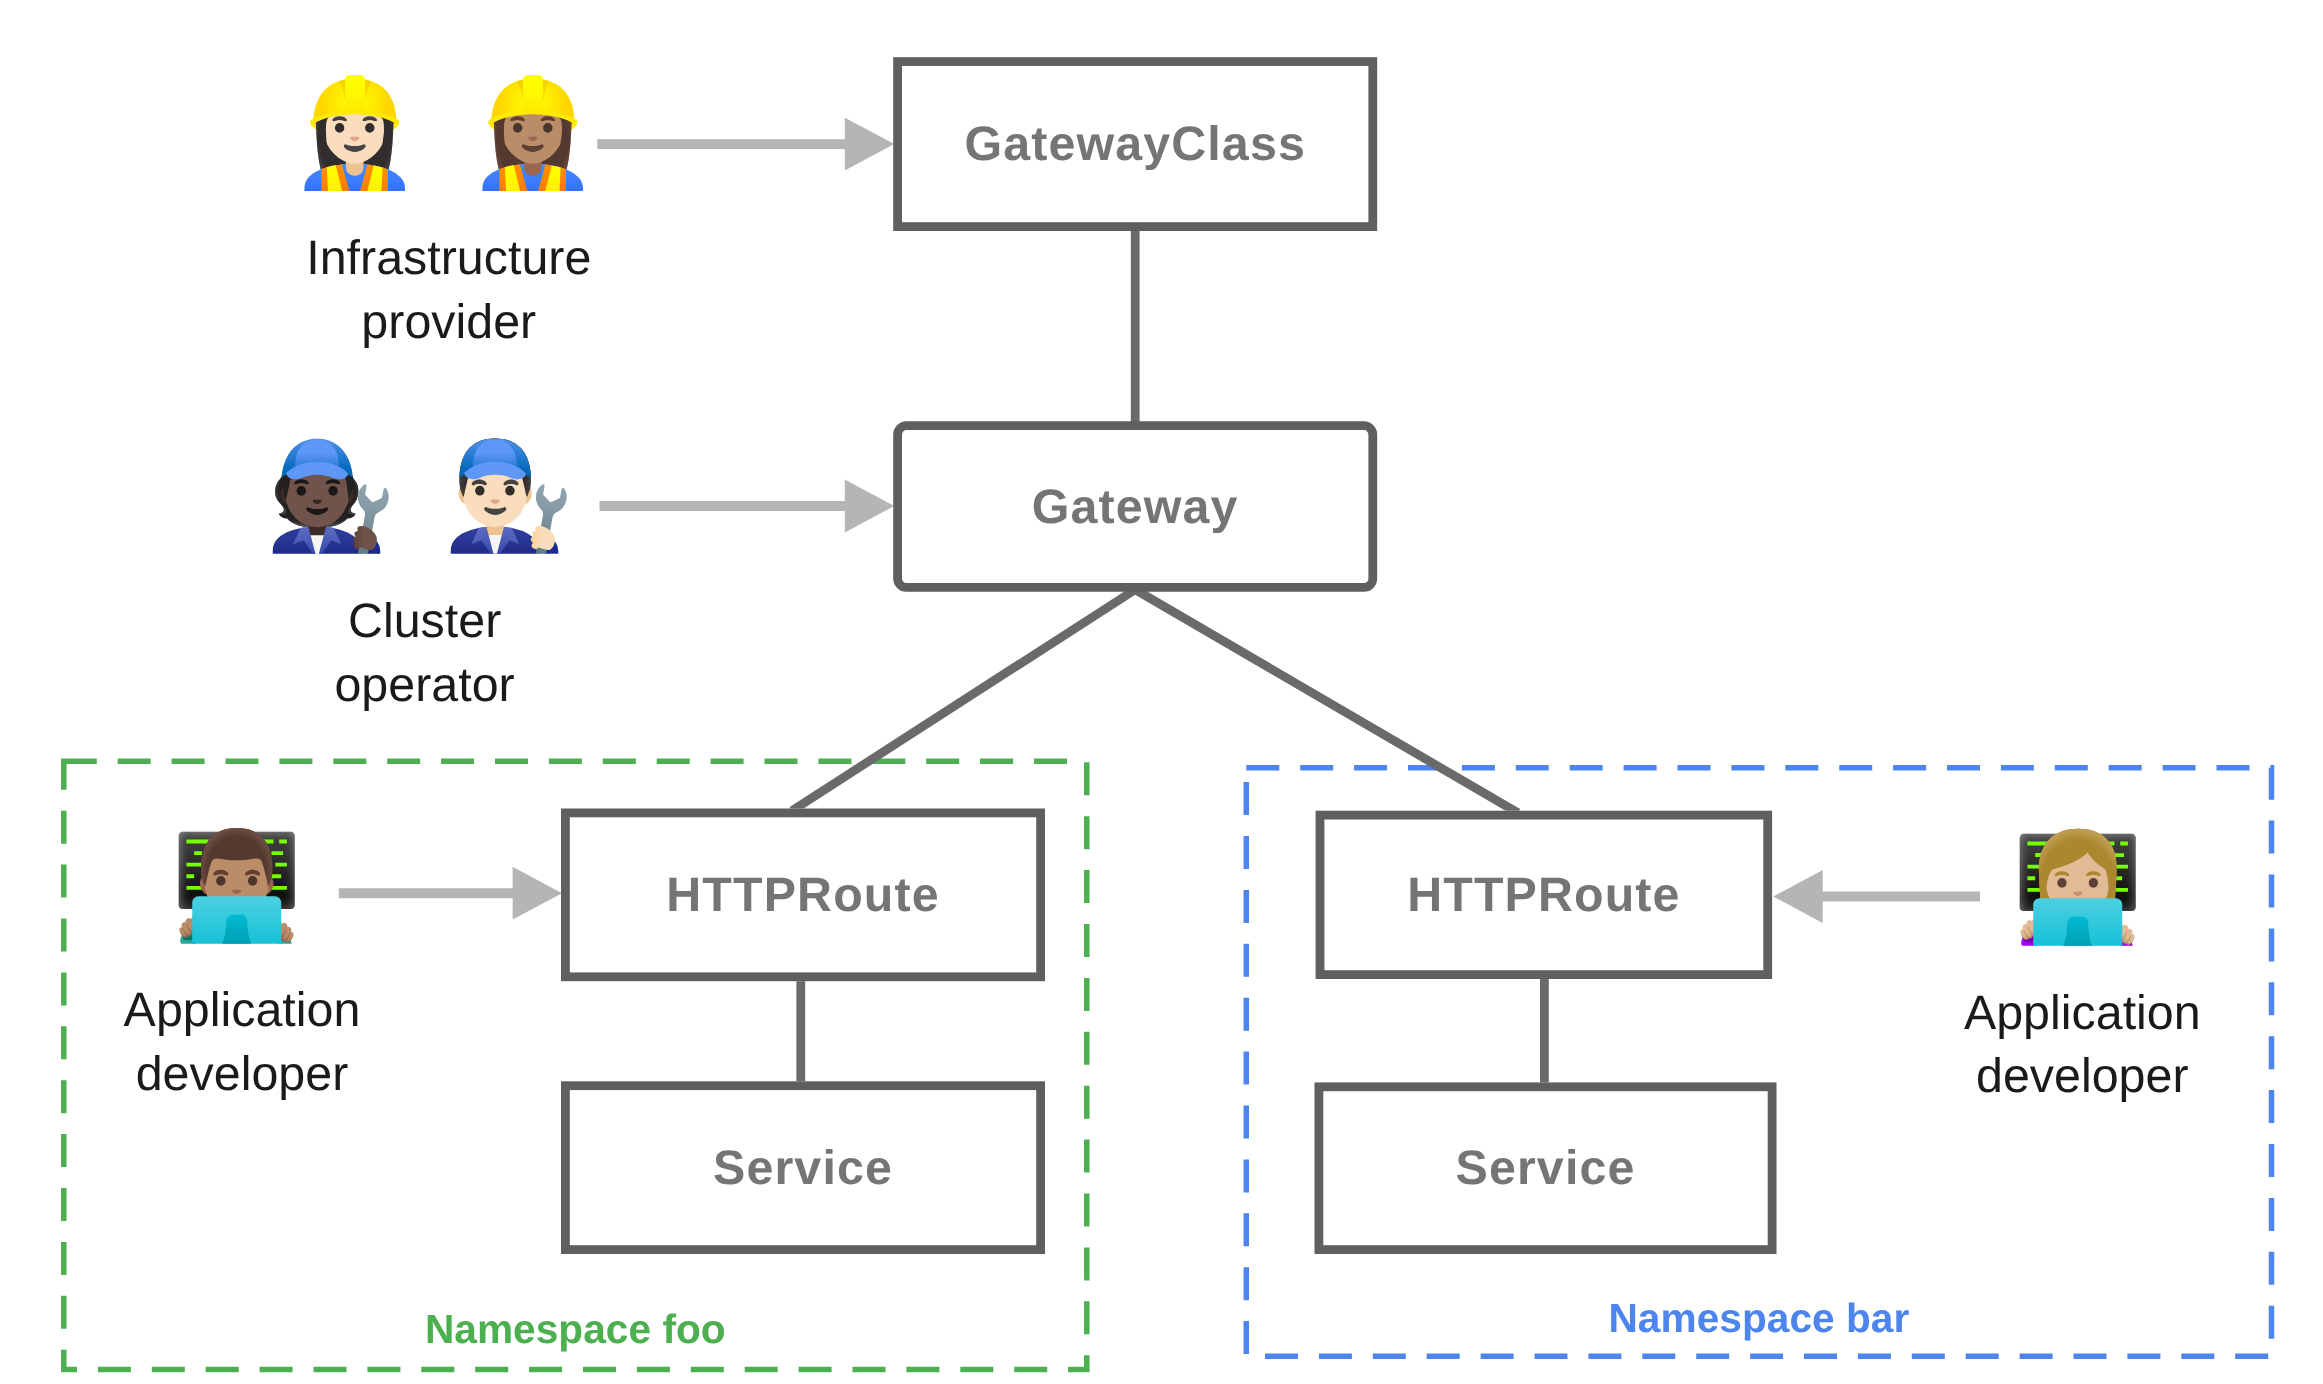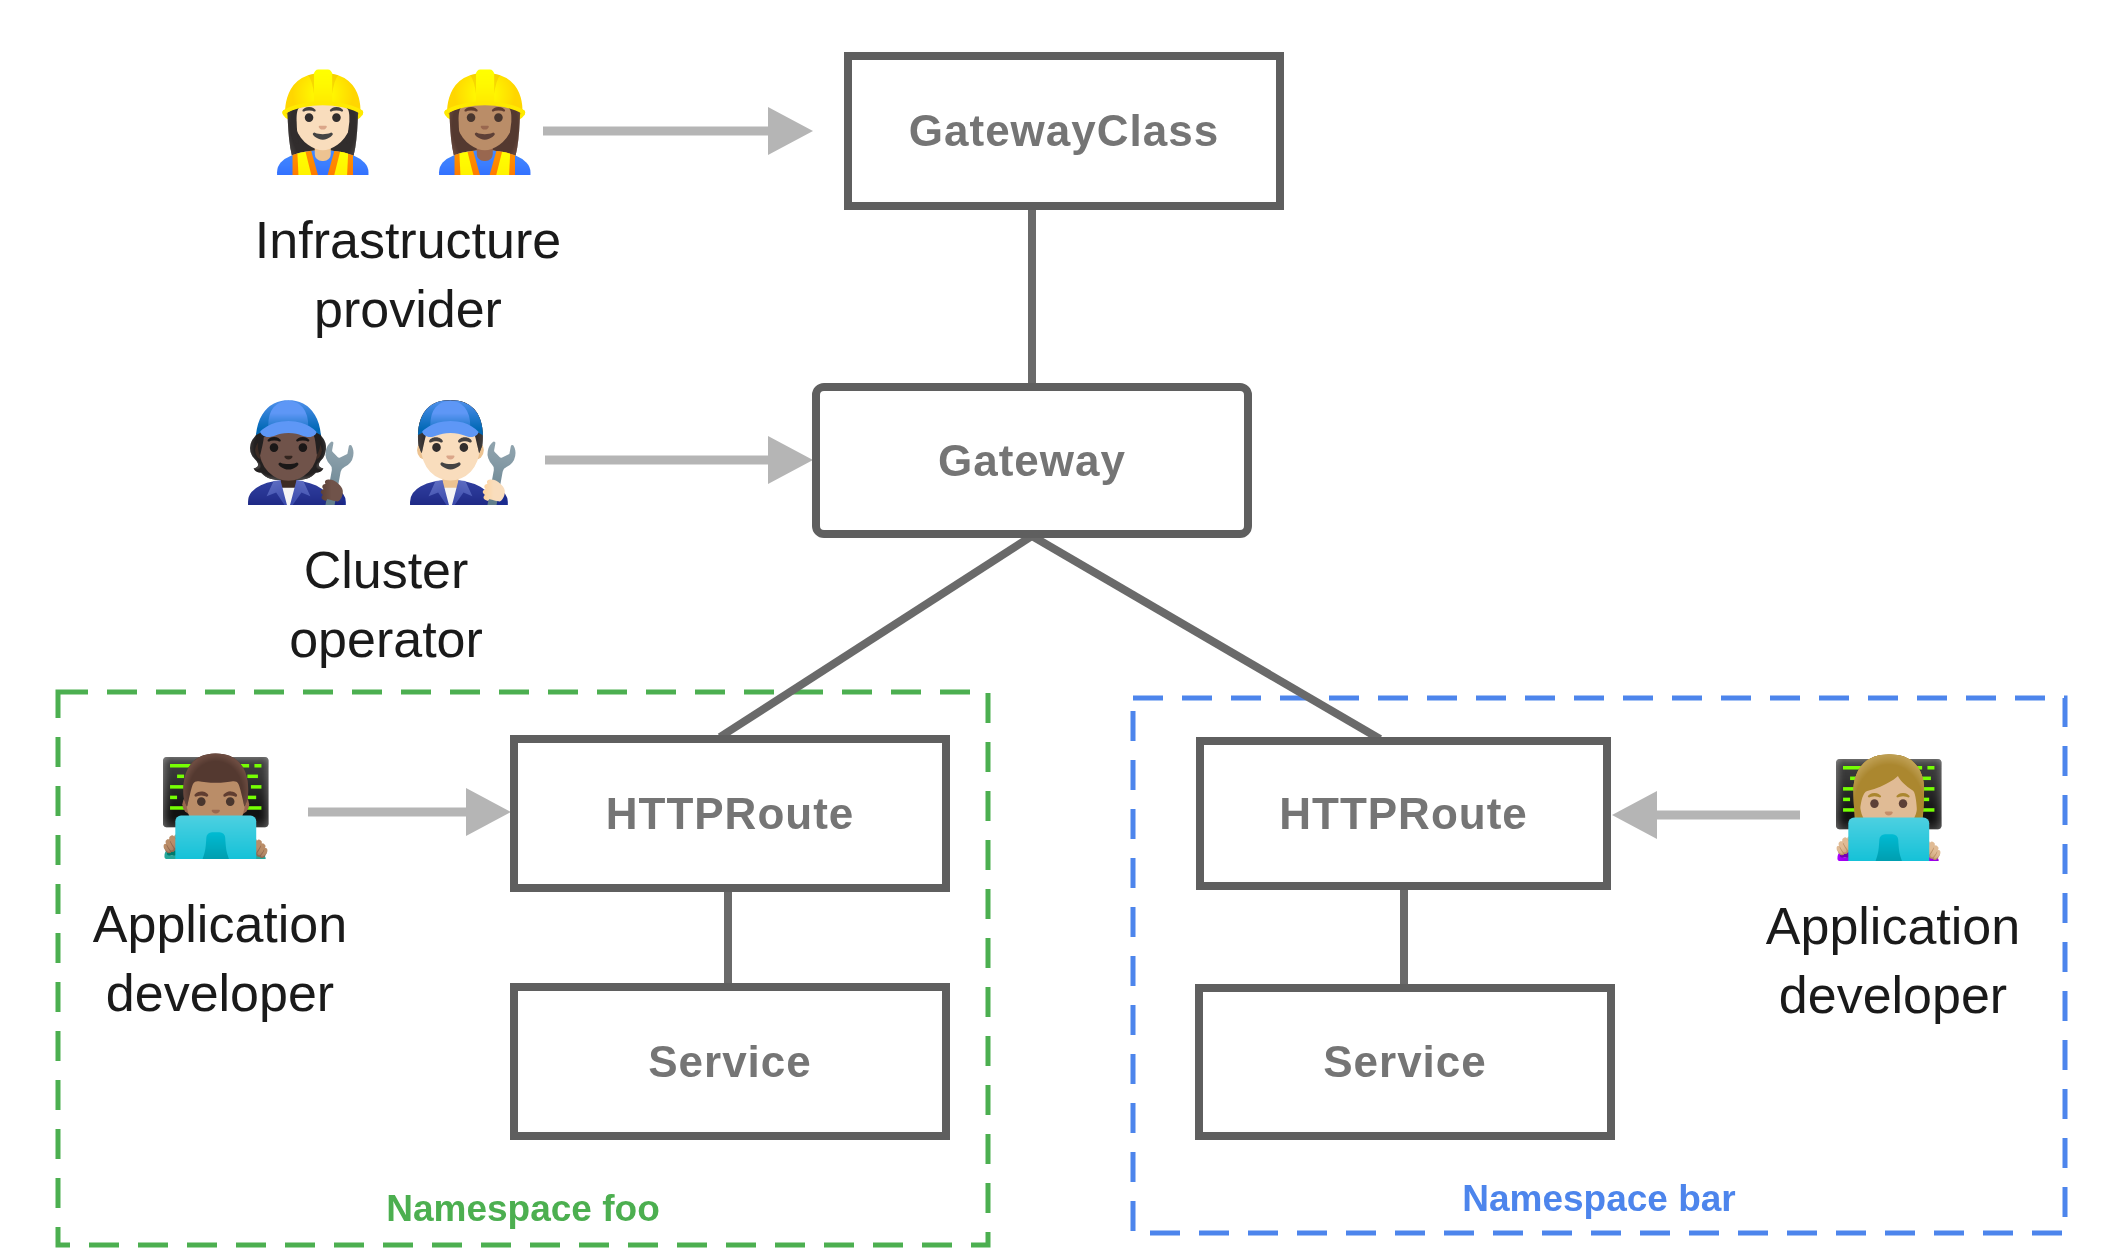--- a/index.html
+++ b/index.html
@@ -26,38 +26,38 @@
   .node{
     position:absolute;
     box-sizing:border-box;
     border:8px solid var(--box-border);
     background:#ffffff;
     display:flex;align-items:center;justify-content:center;
   }
   .node .node-label{
     font-size:44px;font-weight:700;color:var(--box-label);letter-spacing:1px;
   }
-  .node-gatewayclass{left:844px;top:52px;width:440px;height:158px;}
+  .node-gatewayclass{left:812px;top:52px;width:440px;height:158px;}
   .node-gateway{left:812px;top:383px;width:440px;height:155px;border-radius:12px;}
   .node-httproute-foo{left:510px;top:735px;width:440px;height:157px;}
   .node-service-foo{left:510px;top:983px;width:440px;height:157px;}
   .node-httproute-bar{left:1196px;top:737px;width:415px;height:153px;}
   .node-service-bar{left:1195px;top:984px;width:420px;height:156px;}
 
   
   .persona{
     position:absolute;
     display:flex;flex-direction:column;align-items:center;
     text-align:center;
   }
   .persona .emojis{
     font-size:96px;line-height:132px;white-space:nowrap;letter-spacing:8px;
   }
   .persona .persona-label{
-    font-size:52px;line-height:1.32;color:var(--persona-label);margin-top:18px;
+    font-size:44px;line-height:1.32;color:var(--persona-label);margin-top:18px;
   }
   .persona-infra{left:208px;top:56px;width:400px;}
   .persona-infra .persona-label{max-width:320px;}
   .persona-cluster{left:186px;top:386px;width:400px;}
   .persona-cluster .persona-label{max-width:230px;}
   .persona-dev-foo{left:20px;top:740px;width:400px;}
   .persona-dev-foo .persona-label{max-width:280px;}
   .persona-dev-bar{left:1693px;top:742px;width:400px;}
   .persona-dev-bar .persona-label{max-width:280px;}
 

